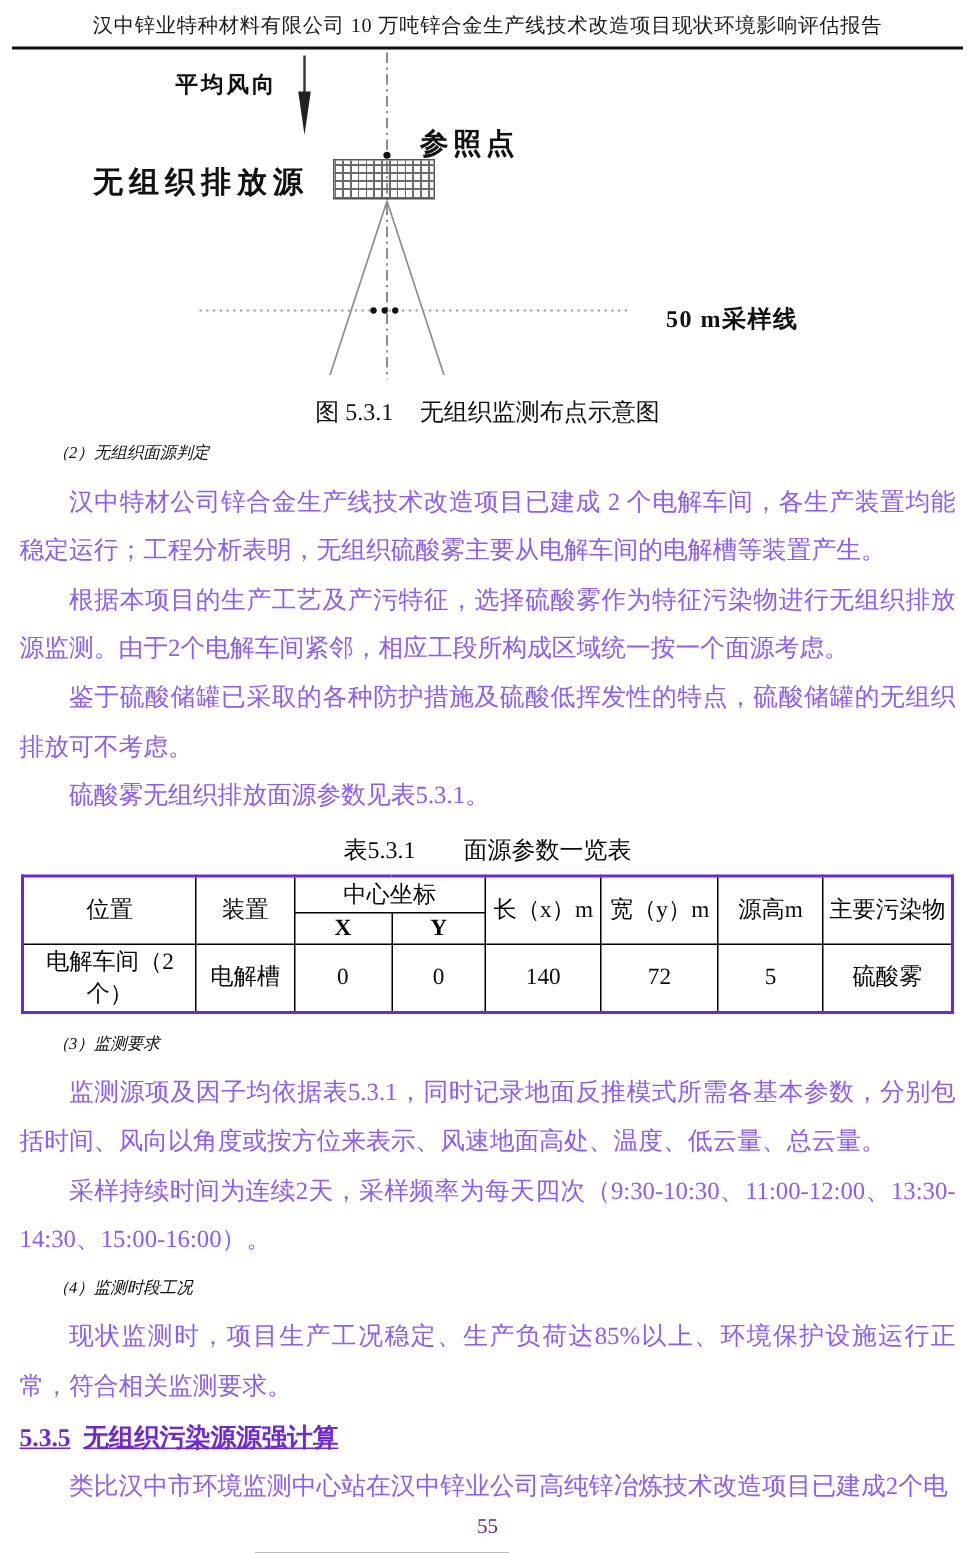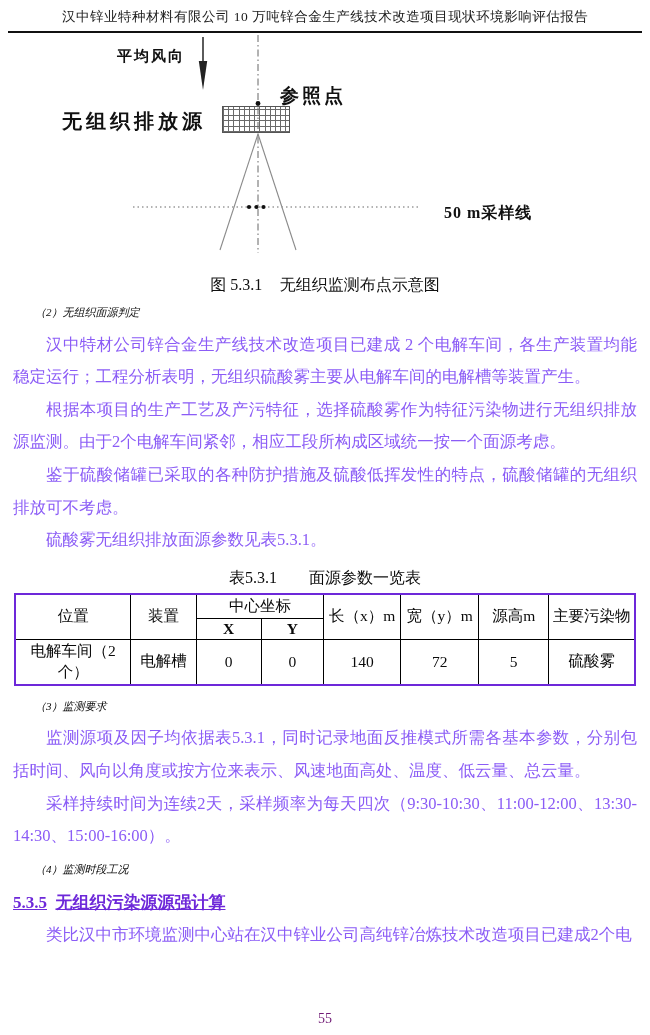--- a/index.html
+++ b/index.html
@@ -43,21 +43,21 @@
       repeating-linear-gradient(90deg, #6a6a6a 0, #6a6a6a 1px, transparent 1px, transparent 5.2px);
   }
   .diag-label { position: absolute; font-weight: bold; color: #111; white-space: nowrap; }
   .lbl-wind      { left: 117px; top: 14px;  font-size: 15px; letter-spacing: 2px; }
   .lbl-reference { left: 280px; top: 50px;  font-size: 19px; letter-spacing: 3px; }
   .lbl-source    { left: 62px;  top: 75px;  font-size: 20px; letter-spacing: 4px; }
   .lbl-sampling  { left: 432px; top: 170px; font-size: 16px; letter-spacing: 1px; margin-left: 12px; }
   .fig-caption {
     text-align: center;
     font-size: 16px;
-    margin-top: 14px;
+    margin-top: 4px;
     color: #111;
   }
   .fig-caption .cap-text { margin-left: 1.1em; }
   
   .body-text { padding: 0 13px; }
   .para {
     font-size: 16.5px;
     line-height: 32.6px;
     text-align: justify;
     text-indent: 2em;
@@ -219,20 +219,21 @@
         <td>5</td>
         <td>硫酸雾</td>
       </tr>
     </tbody>
       </table>
 
     <div class="sub-heading" style="margin-top:4px;">（3）监测要求</div>
     <p class="para">监测源项及因子均依据表5.3.1，同时记录地面反推模式所需各基本参数，分别包括时间、风向以角度或按方位来表示、风速地面高处、温度、低云量、总云量。</p>
     <p class="para">采样持续时间为连续2天，采样频率为每天四次（9:30-10:30、11:00-12:00、13:30-14:30、15:00-16:00）。</p>
     <div class="sub-heading">（4）监测时段工况</div>
+    <p class="para">现状监测时，项目生产工况稳定、生产负荷达85%以上、环境保护设施运行正常，符合相关监测要求。</p>
 
     <div class="section-heading">
       <span>5.3.5</span><span class="sec-title">无组织污染源源强计算</span>
     </div>
     <p class="para">类比汉中市环境监测中心站在汉中锌业公司高纯锌冶炼技术改造项目已建成2个电</p>
   </div>
 
   <div class="page-footer">55</div>
 
 </div>

